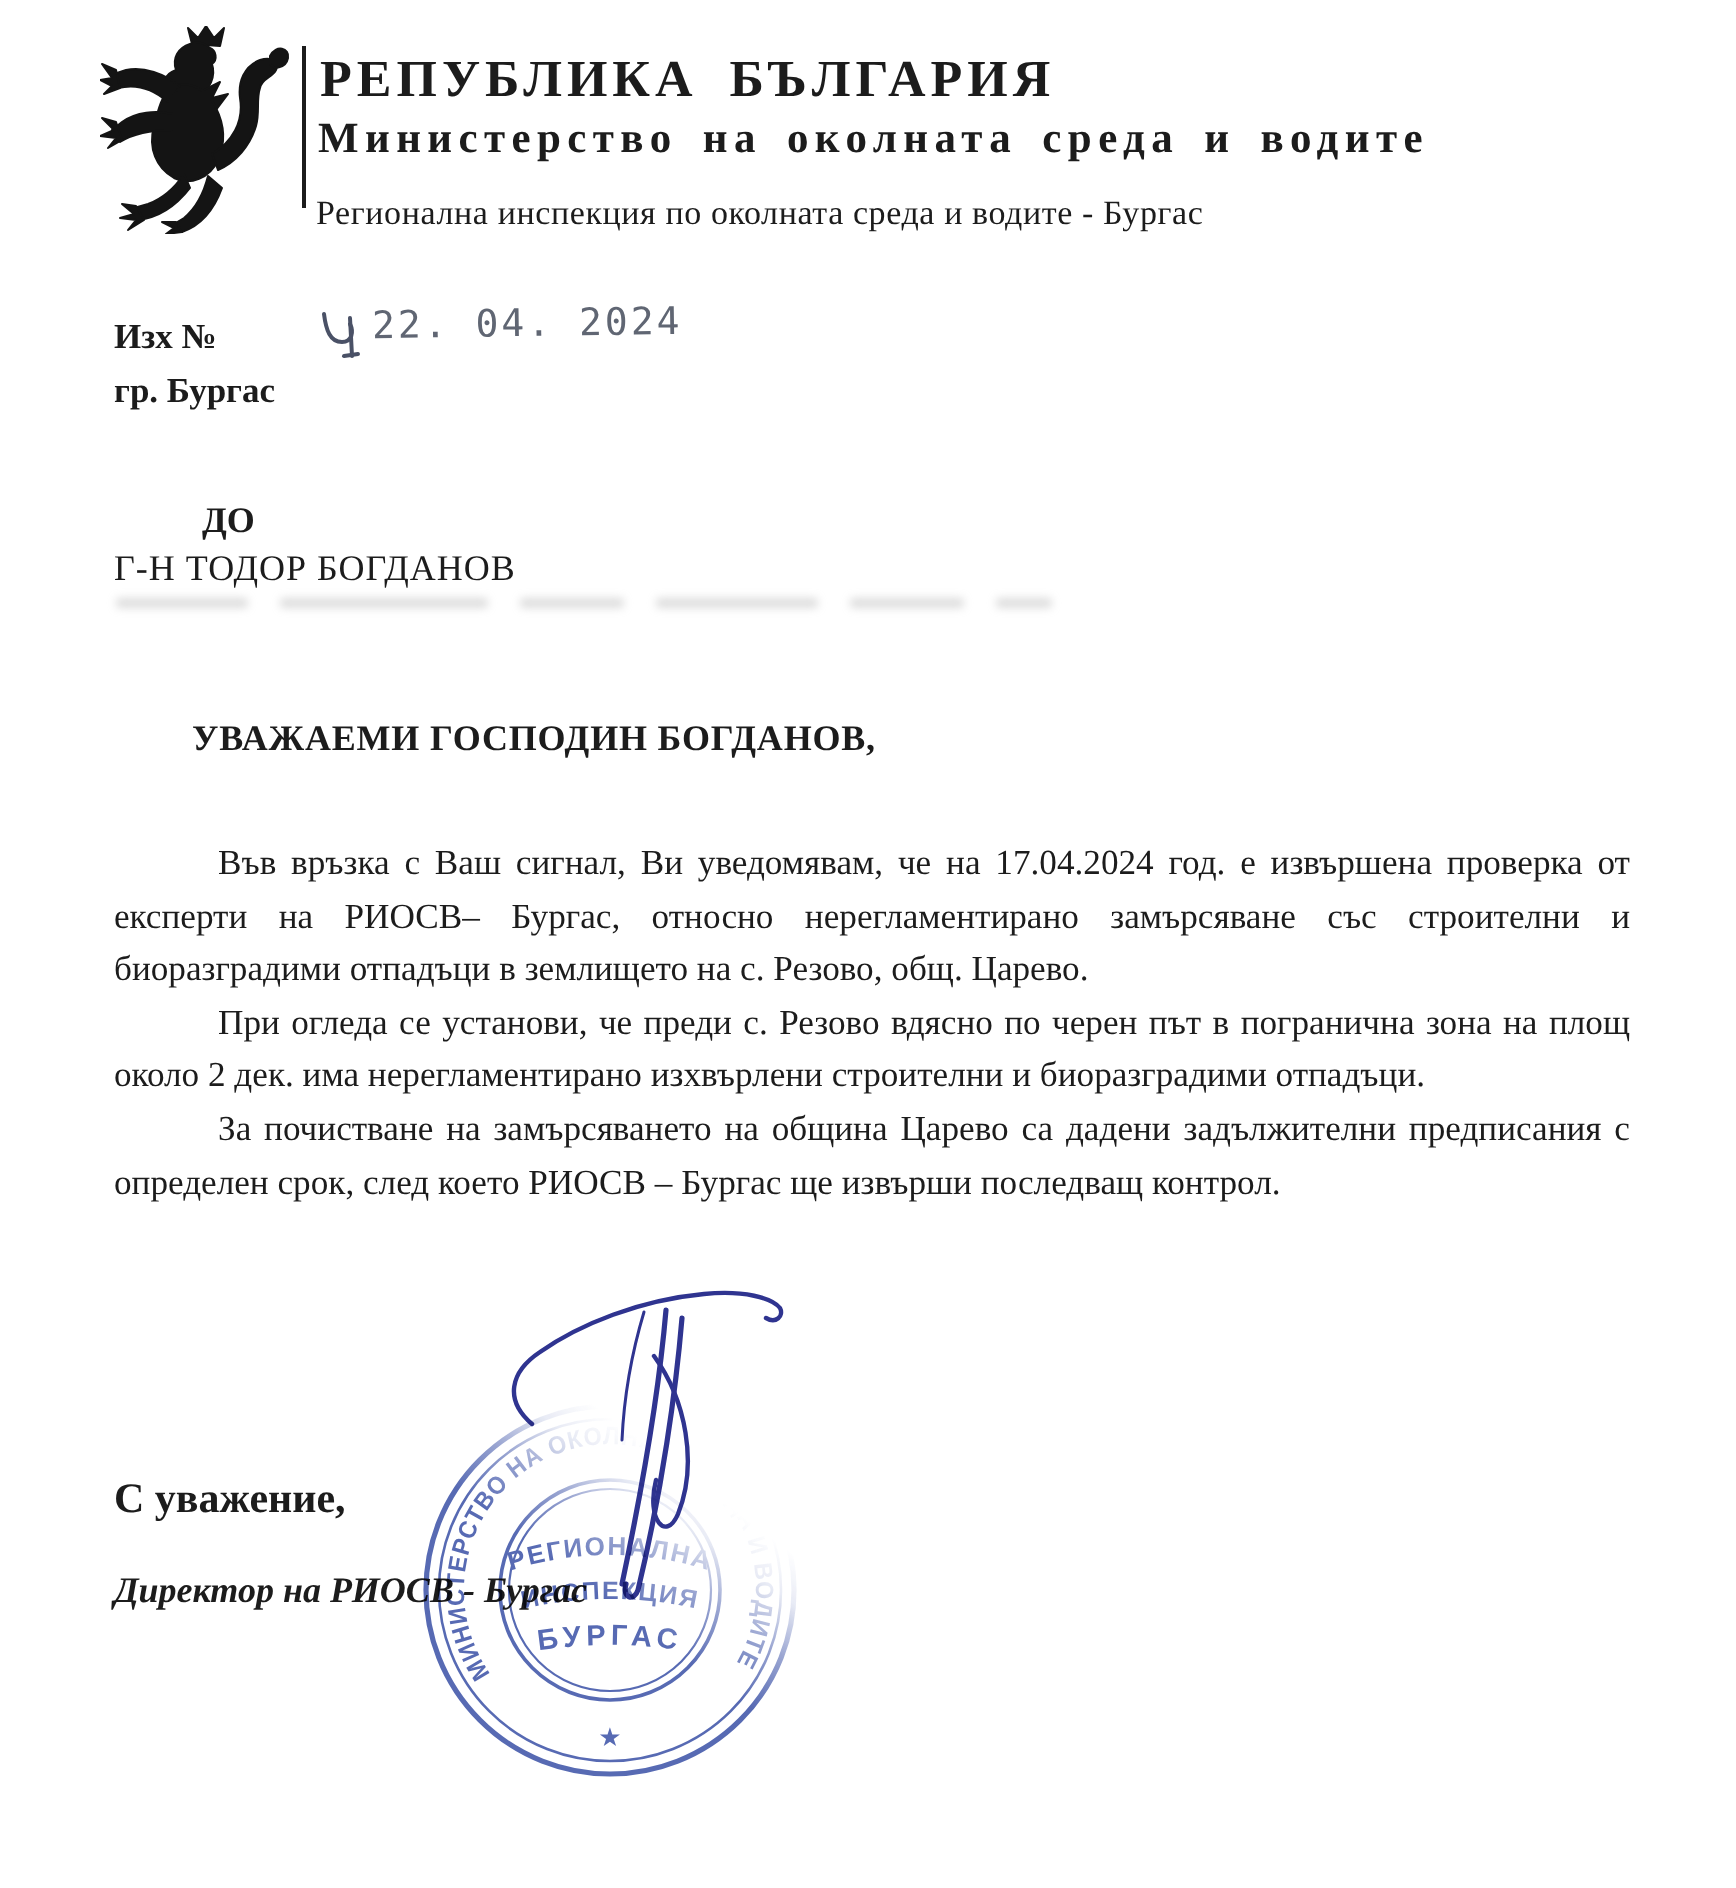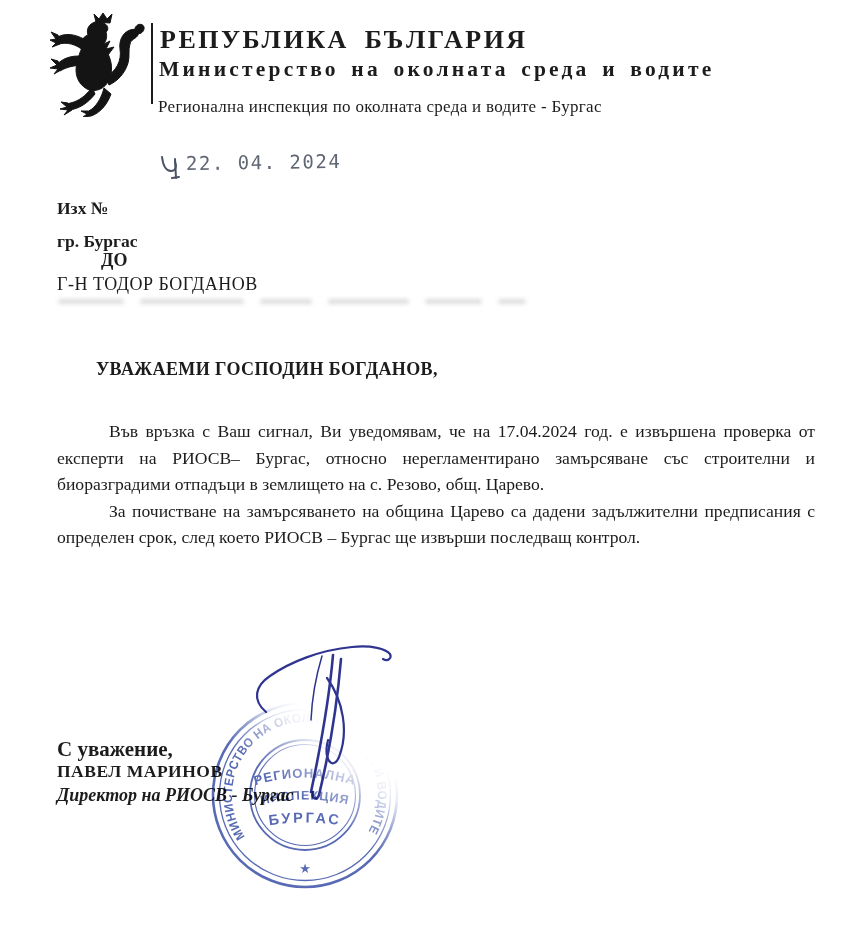--- a/index.html
+++ b/index.html
@@ -13,26 +13,26 @@
     position:relative;width:868px;height:944px;background:#fff;overflow:hidden;
     font-family:"Liberation Serif","DejaVu Serif",serif;color:var(--ink);
   }
   .abs{position:absolute;white-space:nowrap;}
   
   .republic{left:160px;top:25px;font-size:26px;font-weight:bold;letter-spacing:2.5px;word-spacing:7px;text-align:center;}
   .ministry{left:159px;top:57px;font-size:21.5px;font-weight:bold;letter-spacing:3.2px;word-spacing:4px;}
   .inspectorate{left:158px;top:97px;font-size:17px;font-weight:normal;letter-spacing:0.3px;}
   .divider{left:151px;top:23px;width:2px;height:81px;background:#1c1c1c;}
   
-  .ref-label{left:57px;top:158px;font-size:17.5px;font-weight:bold;margin-top:40px;}
+  .ref-label{left:57px;top:158px;font-size:17.5px;font-weight:bold;}
   .date-stamp{
     left:186px;top:151px;font-family:"DejaVu Sans Mono",monospace;font-size:19px;
     color:var(--date-ink);letter-spacing:1.5px;transform:rotate(-0.8deg);opacity:.92;
   }
-  .city{left:57px;top:185px;font-size:17.5px;font-weight:bold;margin-top:46px;}
+  .city{left:57px;top:185px;font-size:17.5px;font-weight:bold;}
   
   .to-label{left:57px;top:250px;font-size:18px;font-weight:bold;margin-left:44px;}
   .addressee-name{left:57px;top:274px;font-size:18px;font-weight:normal;letter-spacing:0.5px;}
   .redacted{left:58px;top:297px;width:468px;height:9px;display:flex;gap:16px;filter:blur(2px);align-items:center;}
   .redacted i{display:block;height:5px;background:#9f9f9f;opacity:.35;border-radius:2px;}
   .redacted i:nth-child(1){width:70px}.redacted i:nth-child(2){width:110px}
   .redacted i:nth-child(3){width:55px}.redacted i:nth-child(4){width:85px}
   .redacted i:nth-child(5){width:60px}.redacted i:nth-child(6){width:30px}
   
   .salutation{left:57px;top:359px;font-size:18px;font-weight:bold;letter-spacing:0.4px;margin-left:39px;}
@@ -111,25 +111,25 @@
       <i></i>
       <i></i>
       <i></i>
       <i></i>
   </div>
 
   <div class="abs salutation">УВАЖАЕМИ ГОСПОДИН БОГДАНОВ,</div>
 
   <div class="body-text">
     <p>Във връзка с Ваш сигнал, Ви уведомявам, че на 17.04.2024 год. е извършена проверка от експерти на РИОСВ– Бургас, относно нерегламентирано замърсяване със строителни и биоразградими отпадъци в землището на с. Резово, общ. Царево.</p>
+    <p>При огледа се установи, че преди с. Резово вдясно по черен път в погранична зона на площ около 2 дек. има нерегламентирано изхвърлени строителни и биоразградими отпадъци.</p>
     <p>За почистване на замърсяването на община Царево са дадени задължителни предписания с определен срок, след което РИОСВ – Бургас ще извърши последващ контрол.</p>
   </div>
 
   <div class="abs closing">С уважение,</div>
-  <div class="abs signer-name">ПАВЕЛ МАРИНОВ</div>
   <div class="abs signer-title">Директор на РИОСВ - Бургас</div>
 
   <svg class="stamp" width="230" height="220" viewBox="0 0 230 220">
     <defs>
       <linearGradient id="fadeG" x1="0.12" y1="0.92" x2="0.80" y2="0.05">
         <stop offset="0" stop-color="#fff"></stop>
         <stop offset="0.48" stop-color="#fff"></stop>
         <stop offset="0.60" stop-color="#999"></stop>
         <stop offset="0.70" stop-color="#222"></stop>
         <stop offset="0.78" stop-color="#000"></stop>

